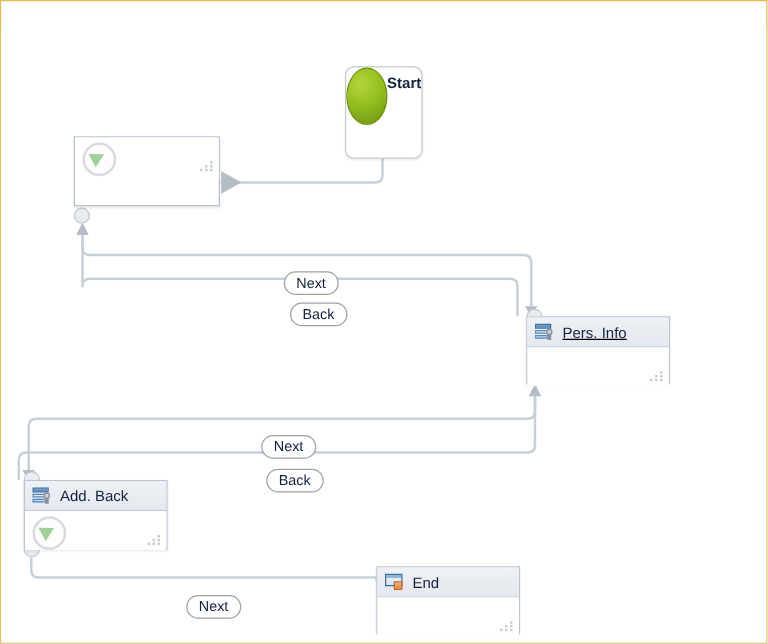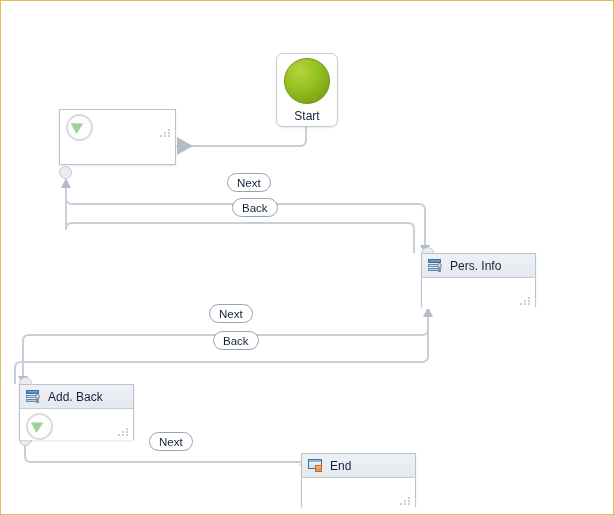--- a/index.html
+++ b/index.html
@@ -128,22 +128,22 @@
   }
 
   
   .start-node {
     position: absolute;
     box-sizing: border-box;
     background: #ffffff;
     border: 1px solid #c5ccd4;
     border-radius: 7px;
     box-shadow: 0 1px 2px rgba(0,0,0,0.10);
-    display: flex; flex-direction: column;
-    align-items: center; justify-content: center;
+    display: flex; flex-direction: row;
+    align-items: flex-start; justify-content: center; font-weight: bold;
   }
   .start-circle {
     width: 44px; height: 44px; border-radius: 50%;
     background: radial-gradient(circle at 34% 28%, #b6d43c 0%, #93bf1e 45%, #6d9310 100%);
     border: 1px solid #6e9110;
   }
   .start-label {
     font-size: 12px; color: #14213d; margin-top: 5px;
   }
 
@@ -151,20 +151,21 @@
   .pill {
     position: absolute;
     box-sizing: border-box;
     background: #ffffff;
     border: 1px solid #9aa3ad;
     border-radius: 11px;
     height: 19px;
     display: flex; align-items: center; justify-content: center;
     font-size: 11.5px; color: #14213d;
     padding: 0 9px;
+    margin-top: 44px;
   }
 
   
   .dot {
     position: absolute;
     width: 13px; height: 13px; border-radius: 50%;
     background: #e9ecf0;
     border: 1px solid #c3c9d1;
     box-sizing: border-box;
   }
@@ -242,21 +243,21 @@
           <i style="left:8px;top:0"></i>
           <i style="left:4px;top:3px"></i>
             <i style="left:8px;top:3px"></i>
           <i style="left:0;top:6px"></i>
             <i style="left:4px;top:6px"></i>
             <i style="left:8px;top:6px"></i>
         </div>
       </div>
     </div>
 
-    <div class="node" style="left:420px; top:231px; width:115px; height:54px;">
+    <div class="node" style="left:420px; top:231px; width:115px; height:54px;text-decoration:underline;">
       <div class="node-header">
         <div class="state-icon">
           <div class="si-top"></div>
             <div class="si-mid"></div>
             <div class="si-bot"></div>
           <div class="si-pin"></div>
             <div class="si-pinhead"></div>
         </div>
         <div class="node-title">Pers. Info</div>
       </div>

